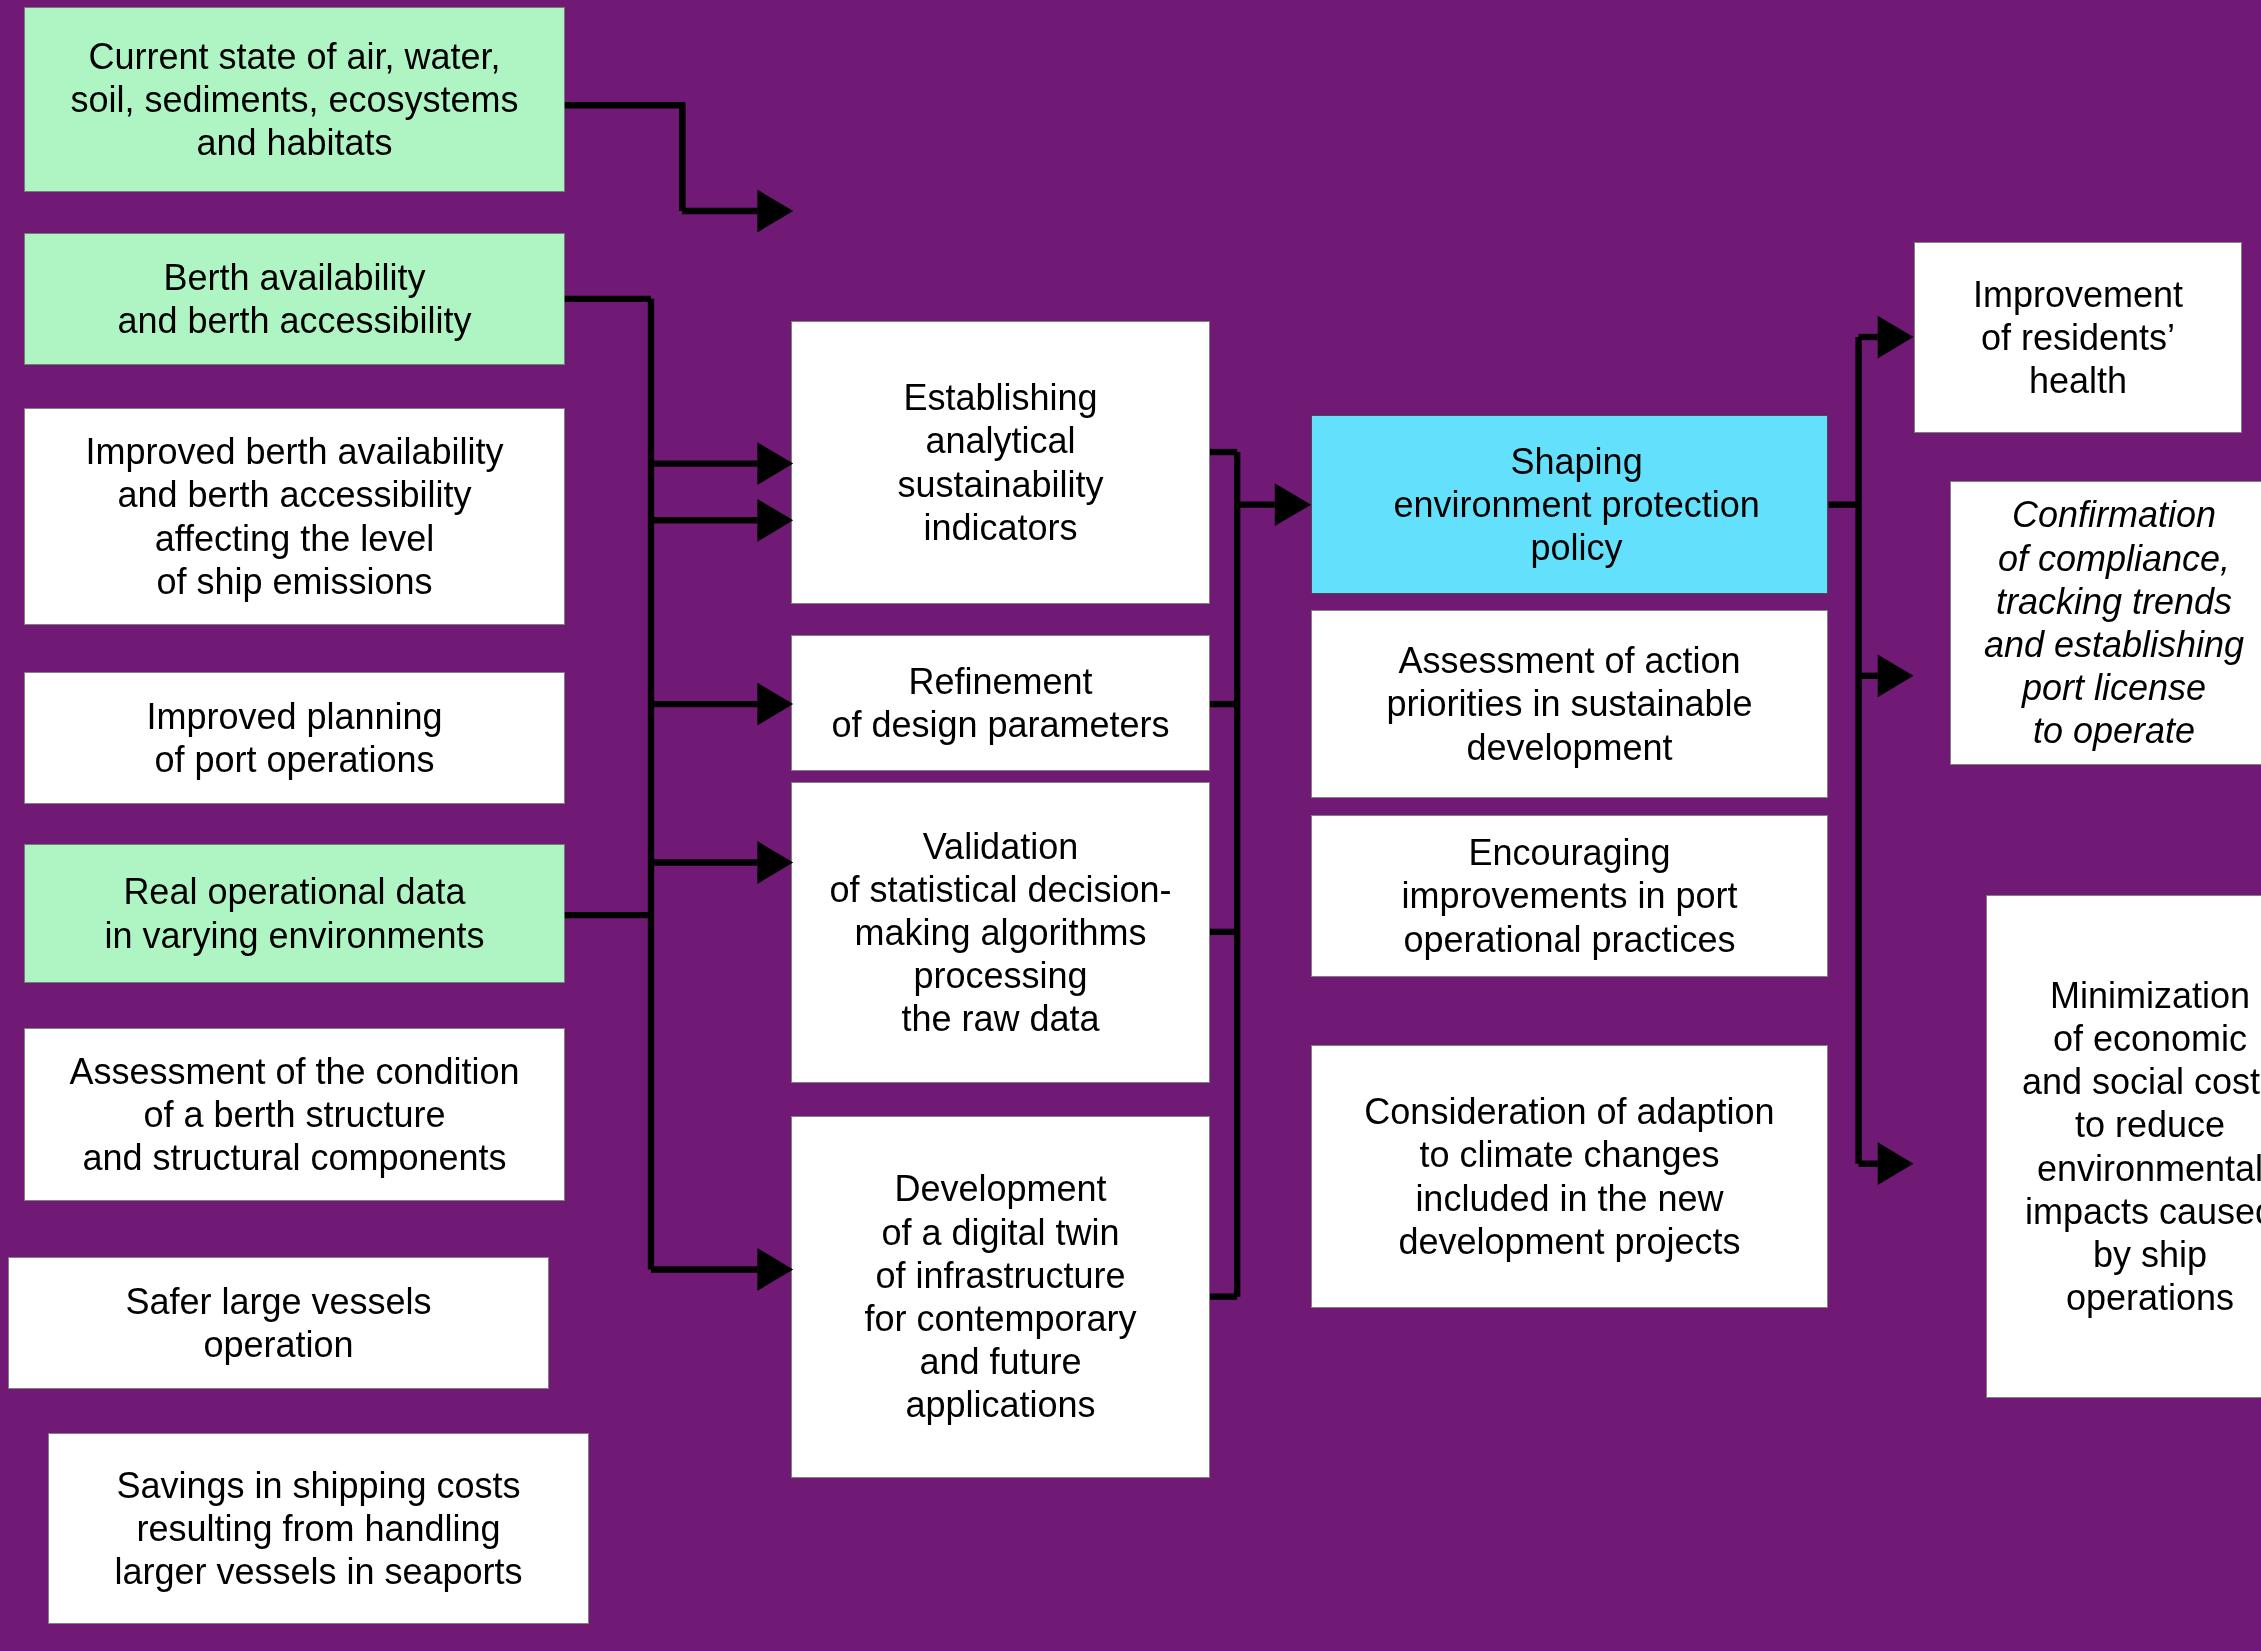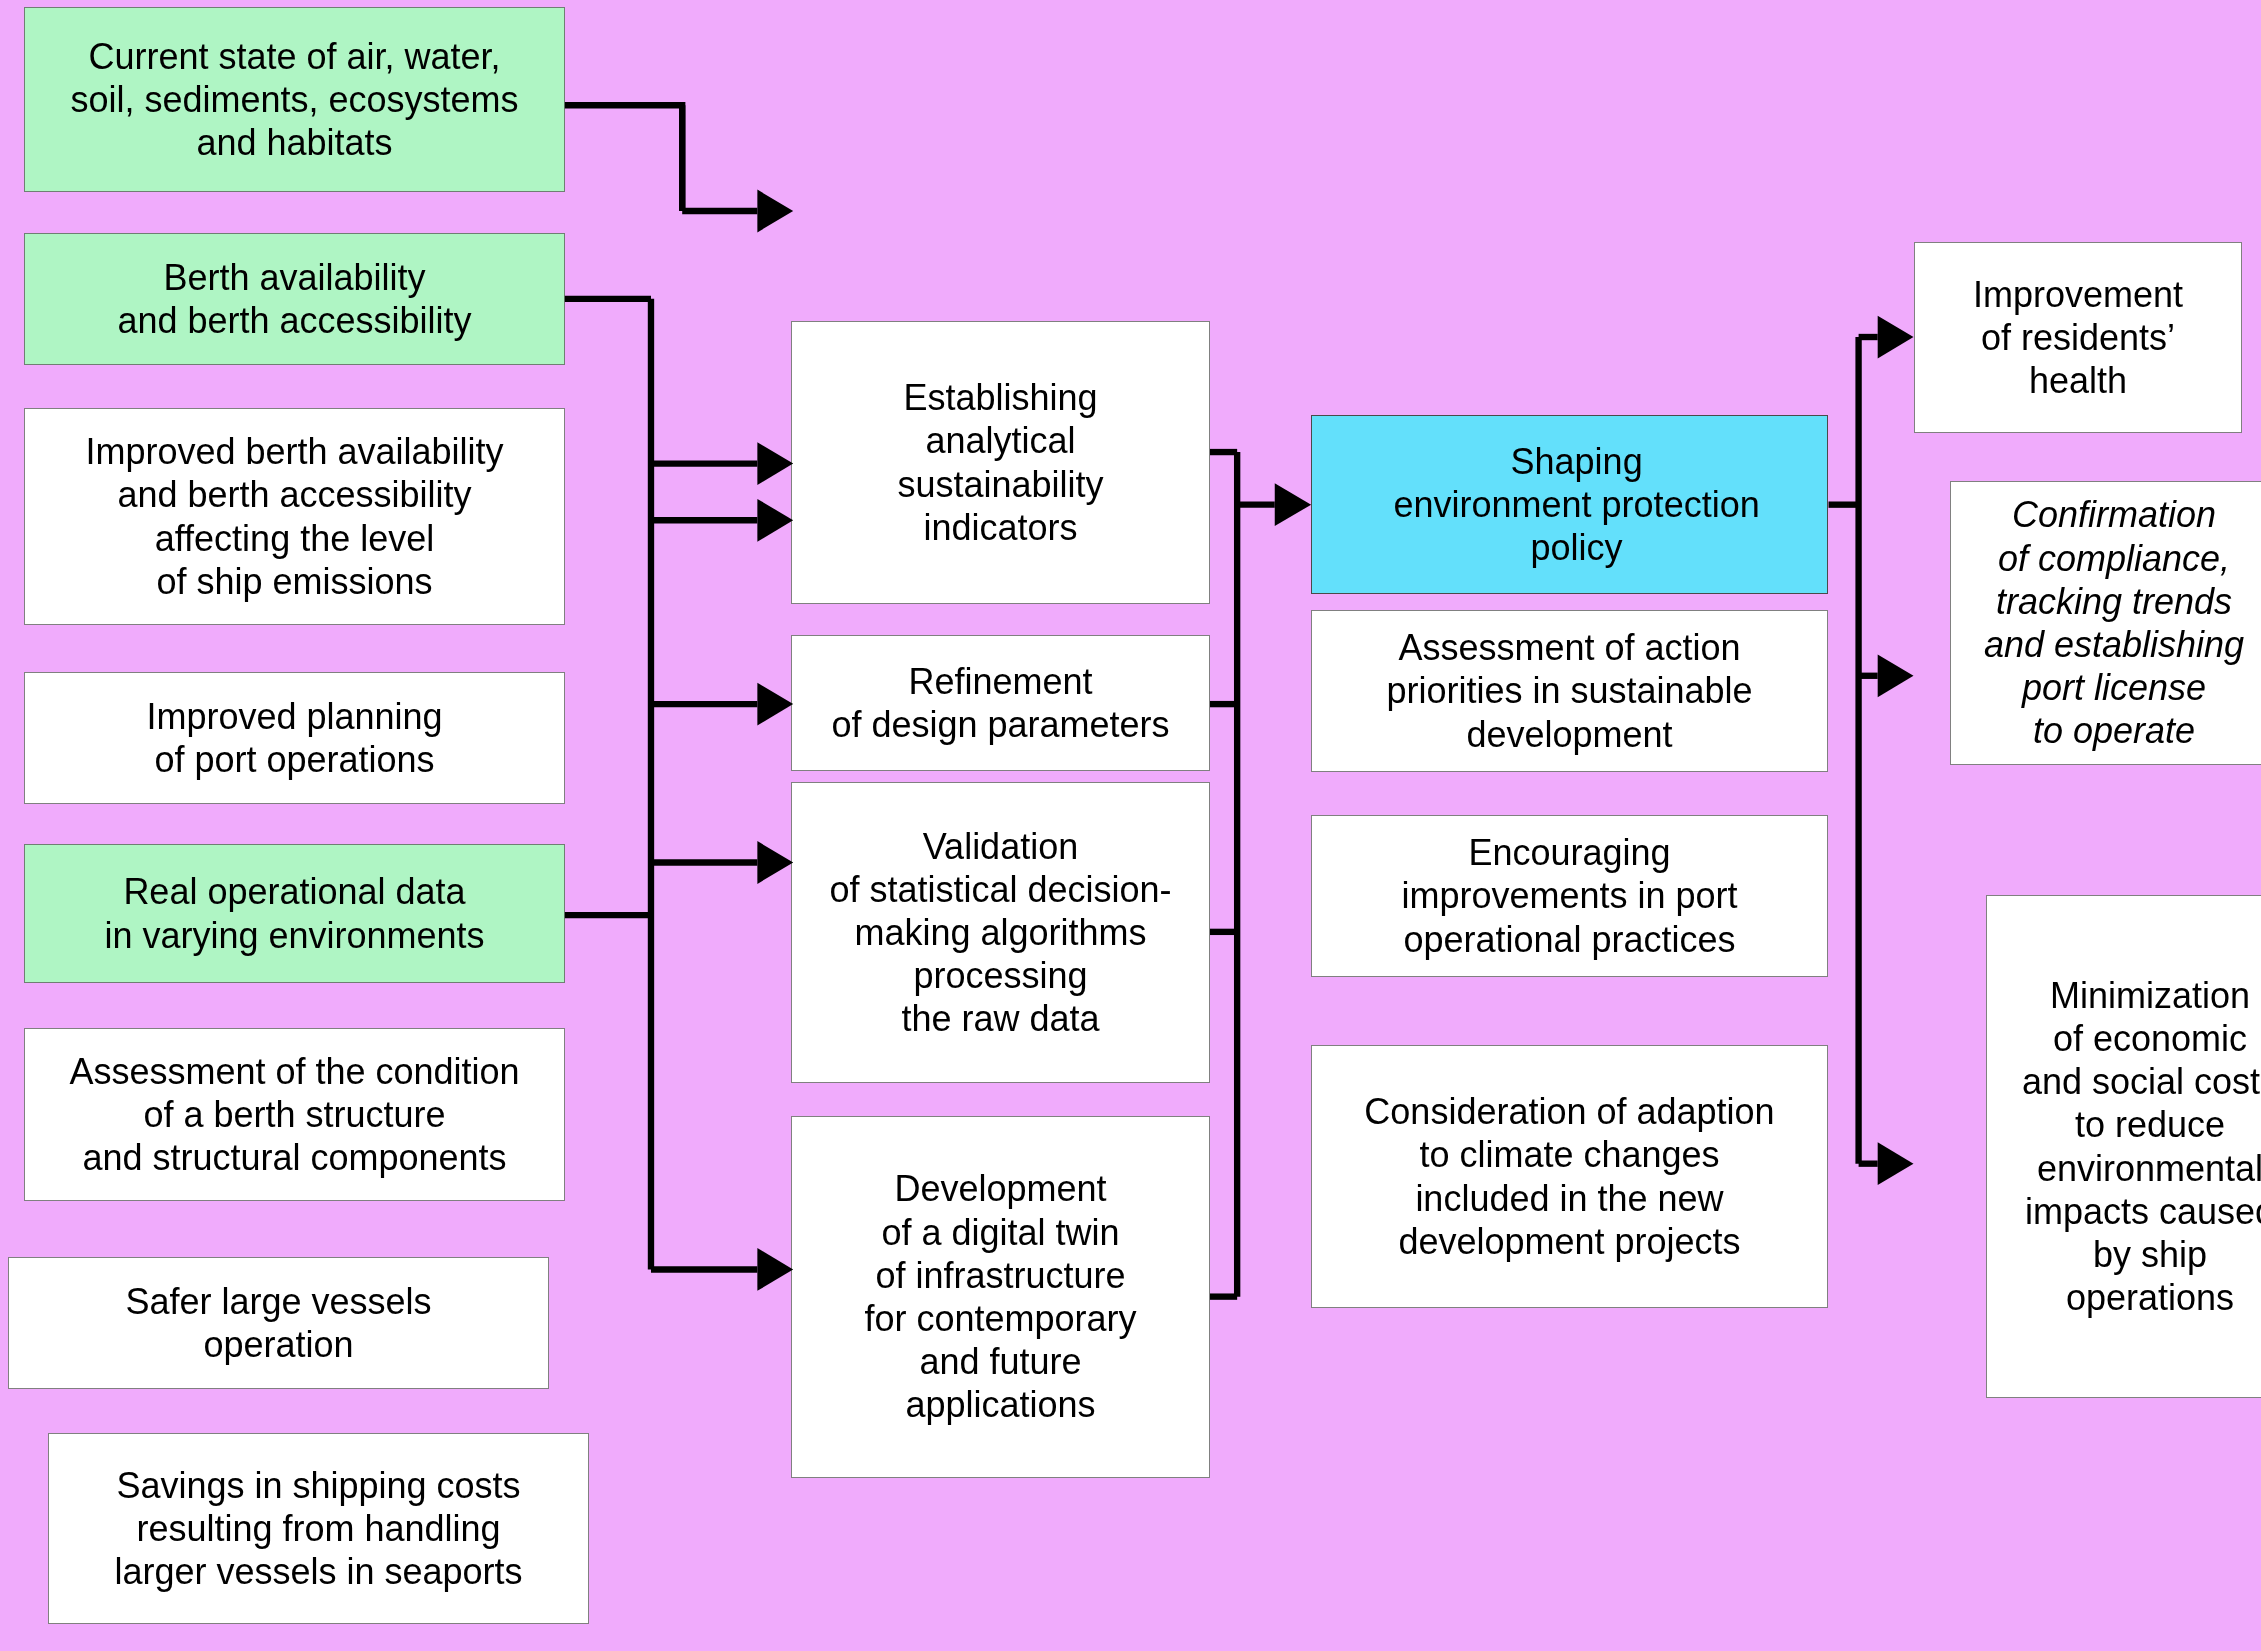--- a/index.html
+++ b/index.html
@@ -7,21 +7,21 @@
     padding: 0;
     background: #ffffff;
   }
   body {
     font-family: "Liberation Sans", sans-serif;
   }
   #diagram {
     position: relative;
     width: 2261px;
     height: 1651px;
-    background: #f0abfc;
+    background: #701a75;
     overflow: hidden;
   }
   .node {
     position: absolute;
     box-sizing: border-box;
     border: 1.7px solid #808080;
     background: #ffffff;
     display: flex;
     align-items: center;
     justify-content: center;
@@ -114,21 +114,21 @@
 of a digital twin
 of  infrastructure
 for contemporary
 and future
 applications</div>
 
   <div class="node blue" style="left:1311px; top:415px; width:517px; height:179px;">Shaping
 environment  protection
 policy</div>
 
-  <div class="node" style="left:1311px; top:610px; width:517px; height:162px;">Assessment of action
+  <div class="node" style="left:1311px; top:610px; width:517px; height:188px;">Assessment of action
 priorities in sustainable
 development</div>
 
   <div class="node" style="left:1311px; top:815px; width:517px; height:162px;">Encouraging
 improvements in port
 operational practices</div>
 
   <div class="node" style="left:1311px; top:1045px; width:517px; height:263px;">Consideration of adaption
 to climate changes
 included in the new

